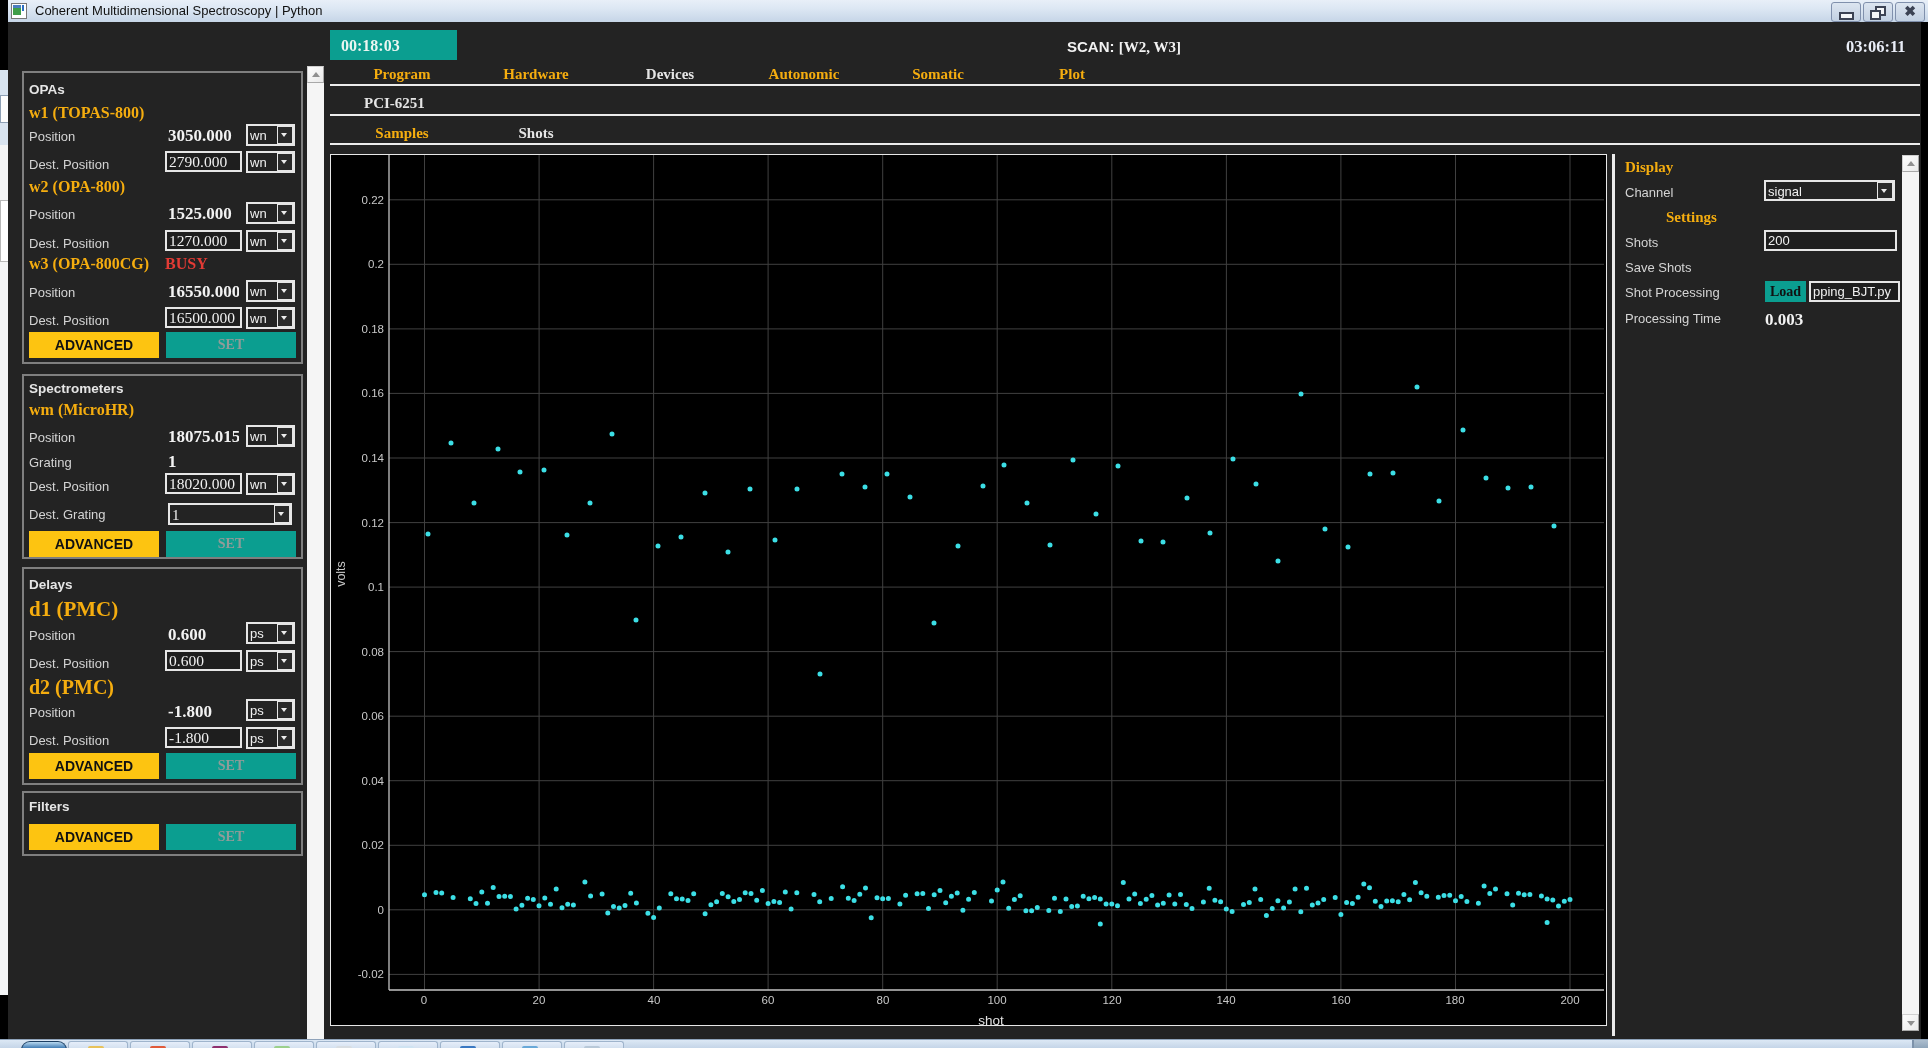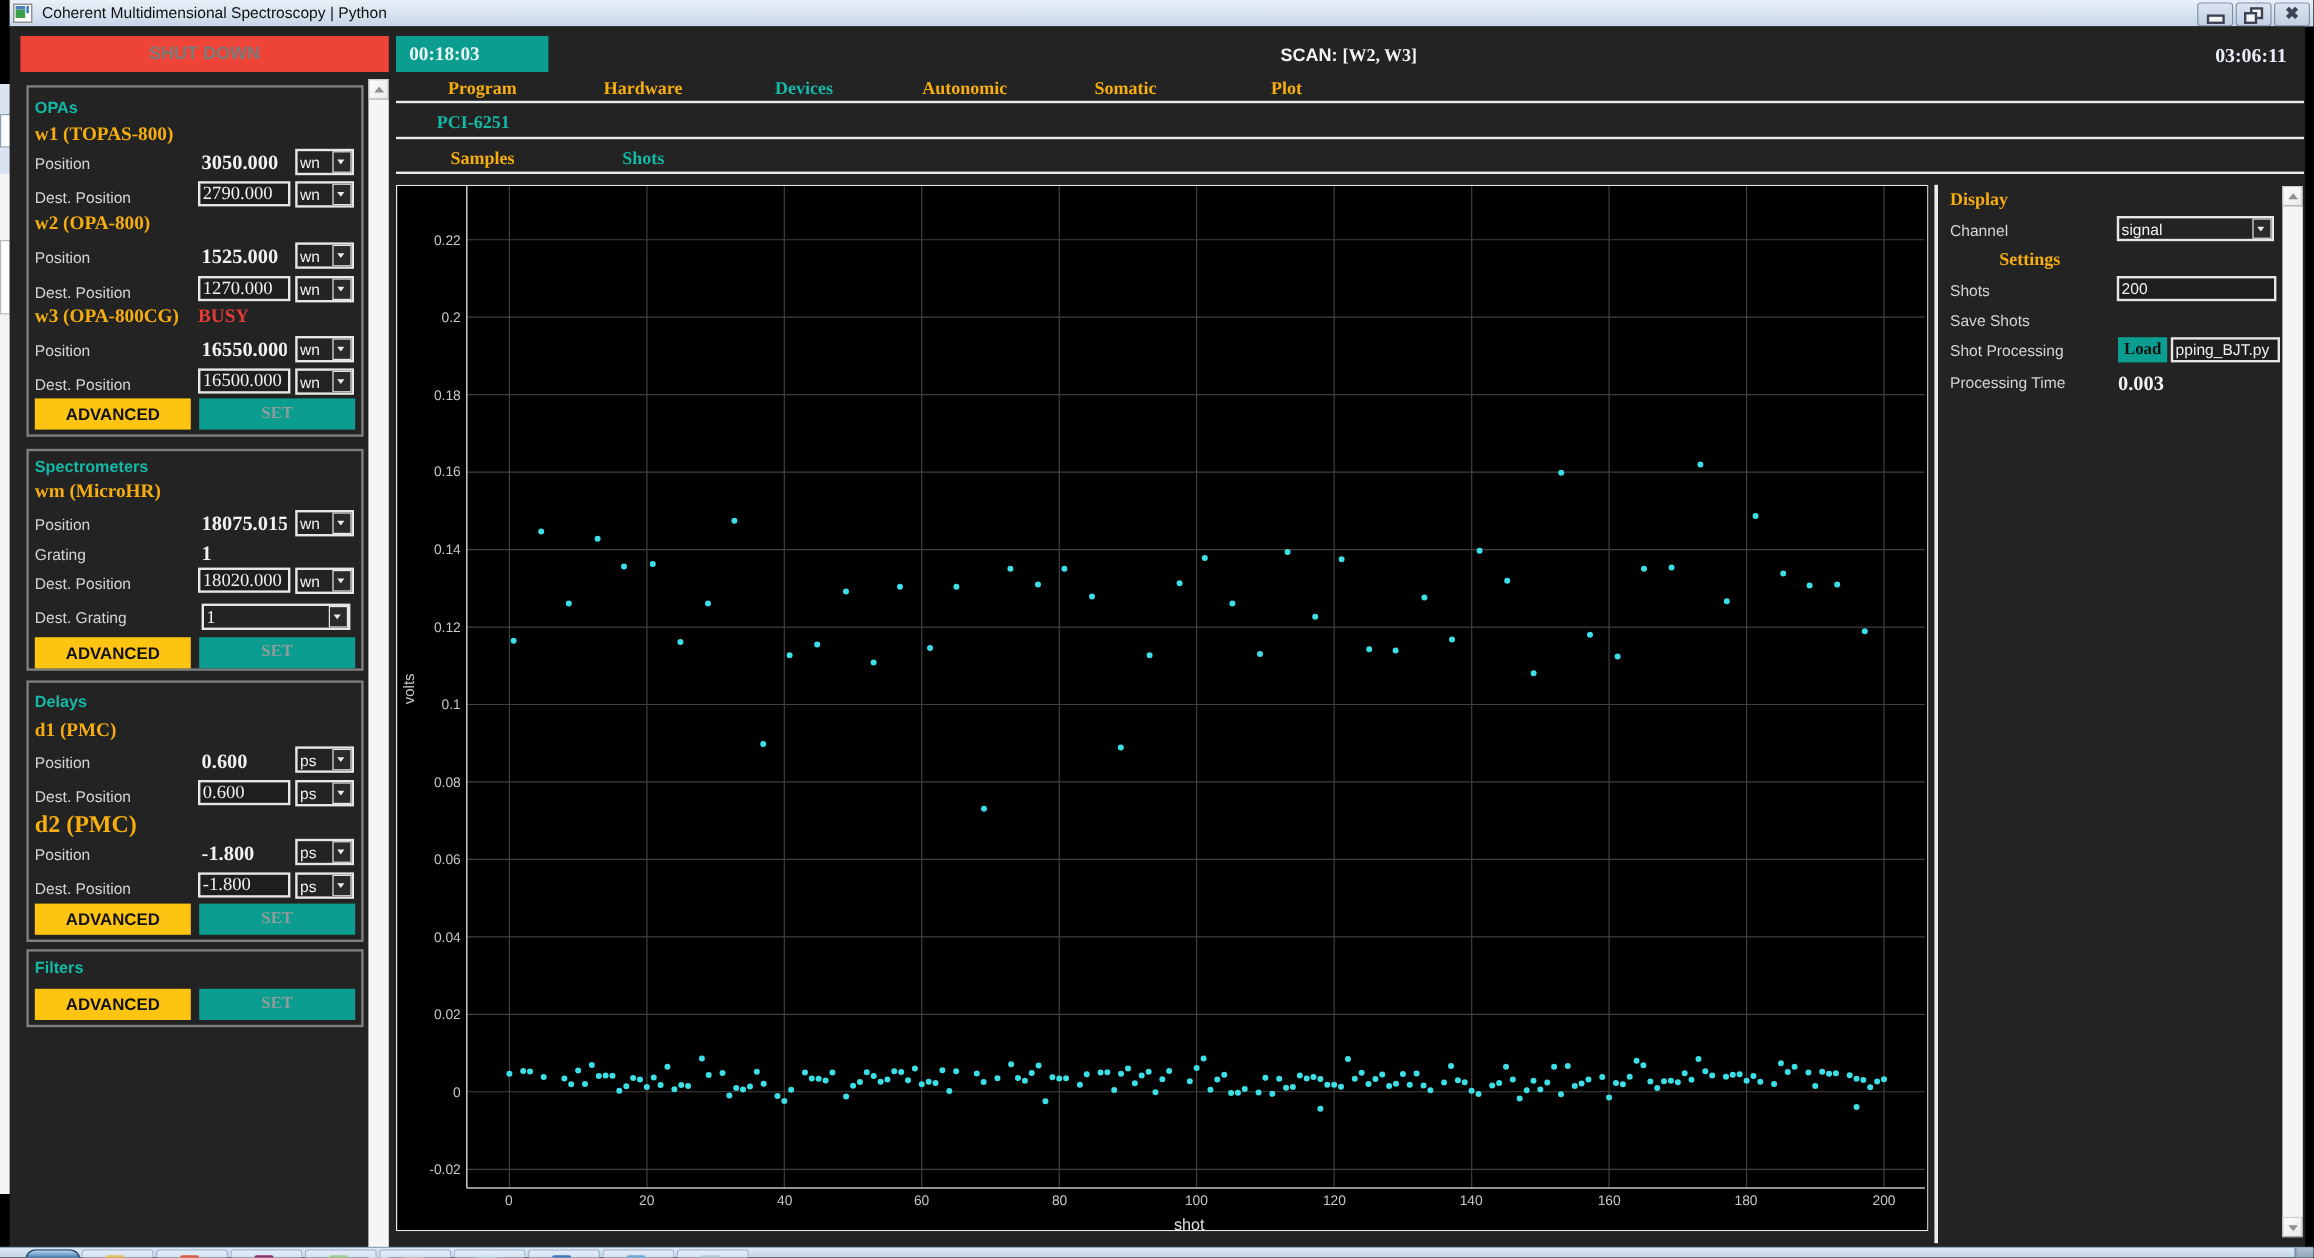--- a/index.html
+++ b/index.html
@@ -1,21 +1,21 @@
 <!DOCTYPE html>
 <html><head><meta charset="utf-8">
 <style>
 html,body{margin:0;padding:0;}
 body{width:1928px;height:1048px;background:#000;position:relative;overflow:hidden;
   font-family:"Liberation Sans",sans-serif;}
 .abs{position:absolute;}
 .serif{font-family:"Liberation Serif",serif;}
 .b{font-weight:bold;}
 .yellow{color:#f5ad0f;}
-.cyan{color:#14b8a6;}
+.cyan{color:#e5e5e5;}
 .lbl{color:#d4d4d4;font-size:13px;line-height:13px;}
 .val{font-family:"Liberation Serif",serif;font-weight:bold;color:#f2f2f2;font-size:17px;line-height:17px;white-space:nowrap;}
 .panel{position:absolute;left:22px;width:277px;border:2px solid #7f7f7f;}
 .inp{position:absolute;border:2px solid #e6e6e6;background:#1e1e1e;color:#f0f0f0;
   font-family:"Liberation Serif",serif;font-size:15.5px;line-height:17px;padding-left:2px;overflow:hidden;white-space:nowrap;}
 .combo{position:absolute;border:2px solid #e6e6e6;background:#232323;}
 .combo .t{position:absolute;left:2px;top:2px;font-size:13px;color:#f0f0f0;}
 .combo .ab{position:absolute;right:0px;top:0px;bottom:0px;width:14px;border:1px solid #e6e6e6;background:#2a2a2a;}
 .combo .ab:after{content:"";position:absolute;left:3px;top:6px;border-left:3.5px solid transparent;
   border-right:3.5px solid transparent;border-top:4.5px solid #ececec;}
@@ -46,22 +46,20 @@
   <div class="abs" style="right:35px;top:2px;width:28px;height:18px;background:linear-gradient(#dce5f0,#c2d0e2);border:1px solid #8090ac;border-radius:3px;">
     <div class="abs" style="left:11px;top:3px;width:7px;height:6px;border:2px solid #3c4354;background:#f4f6f8;"></div>
     <div class="abs" style="left:6px;top:7px;width:7px;height:6px;border:2px solid #3c4354;background:#f4f6f8;"></div>
   </div>
   <div class="abs" style="right:3px;top:2px;width:28px;height:18px;background:linear-gradient(#dce5f0,#c2d0e2);border:1px solid #8090ac;border-radius:3px;
     color:#3c4354;font-weight:bold;font-size:14px;text-align:center;line-height:17px;">✖</div>
 </div>
 
 <div class="abs" id="app" style="left:8px;top:22px;width:1913px;height:1017px;background:#232323;">
 
-  <div class="abs" style="left:9px;top:8px;width:307px;height:30px;background:#ee4438;
-    color:#7b7b7b;font-weight:bold;font-size:15px;text-align:center;line-height:30px;">SHUT DOWN</div>
   <div class="abs serif b" style="left:322px;top:8px;width:127px;height:30px;background:#0b9e90;
     color:#ecf5f1;font-size:16px;line-height:31px;"><span style="margin-left:11px;">00:18:03</span></div>
   <div class="abs b" style="left:1059px;top:16px;font-size:15px;color:#f2f2f2;">SCAN:&nbsp;<span class="serif">[W2, W3]</span></div>
   <div class="abs serif b" style="left:1838px;top:15px;font-size:16.5px;color:#e9edf7;">03:06:11</div>
 
   <div class="abs serif b yellow" style="left:327px;top:44px;width:134px;font-size:15px;text-align:center;">Program</div>
   <div class="abs serif b yellow" style="left:461px;top:44px;width:134px;font-size:15px;text-align:center;">Hardware</div>
   <div class="abs serif b cyan" style="left:595px;top:44px;width:134px;font-size:15px;text-align:center;">Devices</div>
   <div class="abs serif b yellow" style="left:729px;top:44px;width:134px;font-size:15px;text-align:center;">Autonomic</div>
   <div class="abs serif b yellow" style="left:863px;top:44px;width:134px;font-size:15px;text-align:center;">Somatic</div>
@@ -140,21 +138,21 @@
 <div class="combo" style="left:144px;top:127px;width:120px;height:18px;">
         <span class="t" style="font-family:'Liberation Serif',serif;font-size:15px;">1</span>
         <span class="ab"></span>
       </div>
 <div class="advbtn" style="left:5px;top:155px;width:130px;">ADVANCED</div>
       <div class="setbtn" style="left:142px;top:155px;width:130px;">SET</div>
   </div>
 
   <div class="panel" style="left:14px;top:545px;width:277px;height:214px;text-decoration:underline;">
 <div class="abs b cyan" style="left:5px;top:9px;font-size:13.5px;line-height:13.5px;">Delays</div>
-<div class="abs serif b yellow" style="left:5px;top:32px;font-size:16px;line-height:16px;">d1 (PMC)</div>
+<div class="abs serif b yellow" style="left:5px;top:32px;font-size:21px;line-height:16px;">d1 (PMC)</div>
 <div class="abs lbl" style="left:5px;top:60px;">Position</div>
 <div class="abs val" style="left:144px;top:57px;">0.600</div>
 <div class="combo" style="left:222px;top:53px;width:45px;height:18px;">
         <span class="t">ps</span>
         <span class="ab"></span>
       </div>
 <div class="abs lbl" style="left:5px;top:88px;">Dest. Position</div>
 <div class="inp" style="left:141px;top:81px;width:71px;height:17px;">0.600</div>
 <div class="combo" style="left:222px;top:81px;width:45px;height:18px;">
         <span class="t">ps</span>

